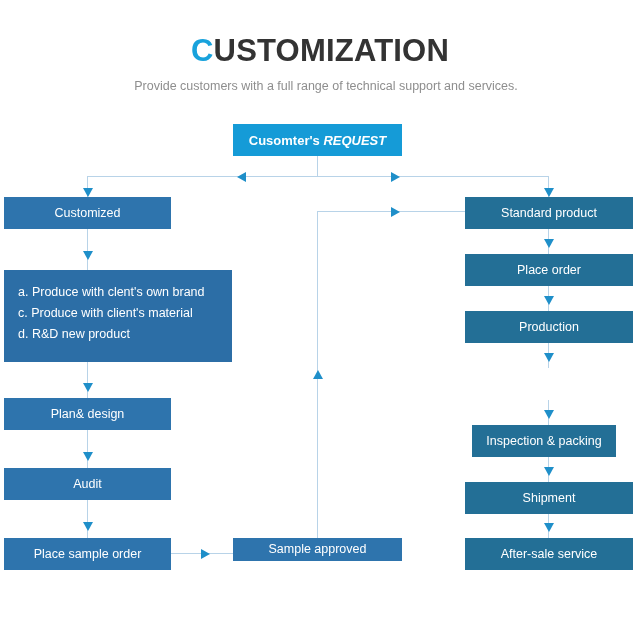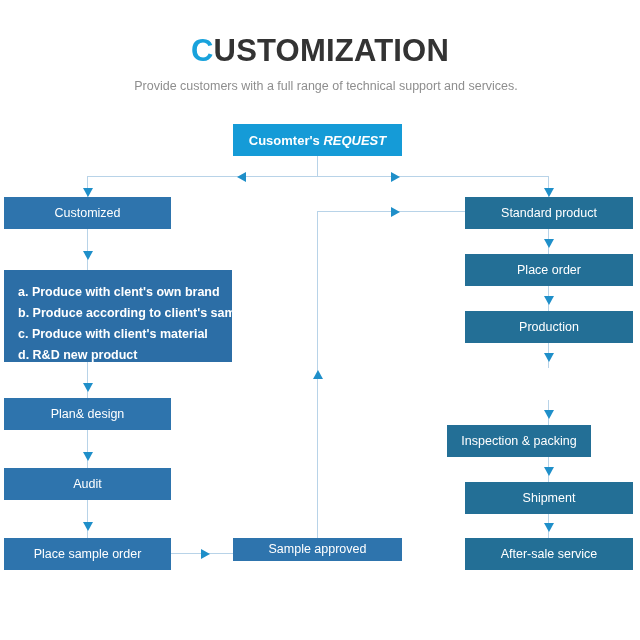--- a/index.html
+++ b/index.html
@@ -147,23 +147,22 @@
   <div class="line-v" style="left:548px; top:176px; height:21px;"></div>
   <div class="arrow arrow-down" style="left:544px; top:188px;"></div>
 
   <div class="box box-left" style="left:4px; top:197px; width:167px; height:32px;">
     <span>Customized</span>
   </div>
 
   <div class="line-v" style="left:87px; top:229px; height:41px;"></div>
   <div class="arrow arrow-down" style="left:83px; top:251px;"></div>
 
-  <div class="box box-list" style="left:4px; top:270px; width:228px; height:92px;font-weight:bold;">
+  <div class="box box-list" style="left:4px; top:270px; width:228px; height:92px;">
     <div class="li">a. Produce with clent's own brand</div>
-    <div class="li">b. Produce according to client's sample</div>
     <div class="li">c. Produce with client's material</div>
     <div class="li">d. R&amp;D new product</div>
   </div>
 
   <div class="line-v" style="left:87px; top:362px; height:36px;"></div>
   <div class="arrow arrow-down" style="left:83px; top:383px;"></div>
 
   <div class="box box-left" style="left:4px; top:398px; width:167px; height:32px;text-align:center;">
     <span>Plan&amp; design</span>
   </div>
@@ -208,21 +207,21 @@
 
   <div class="box box-right" style="left:465px; top:311px; width:168px; height:32px;">
     <span>Production</span>
   </div>
   <div class="line-v" style="left:548px; top:343px; height:25px;"></div>
   <div class="arrow arrow-down" style="left:544px; top:353px;"></div>
 
   <div class="line-v" style="left:548px; top:400px; height:25px;"></div>
   <div class="arrow arrow-down" style="left:544px; top:410px;"></div>
 
-  <div class="box box-right" style="left:447px; top:425px; width:144px; height:32px;text-align:right;">
+  <div class="box box-right" style="left:472px; top:425px; width:144px; height:32px;text-align:right;">
     <span>Inspection &amp; packing</span>
   </div>
   <div class="line-v" style="left:548px; top:457px; height:25px;"></div>
   <div class="arrow arrow-down" style="left:544px; top:467px;"></div>
 
   <div class="box box-right" style="left:465px; top:482px; width:168px; height:32px;">
     <span>Shipment</span>
   </div>
   <div class="line-v" style="left:548px; top:514px; height:24px;"></div>
   <div class="arrow arrow-down" style="left:544px; top:523px;"></div>

